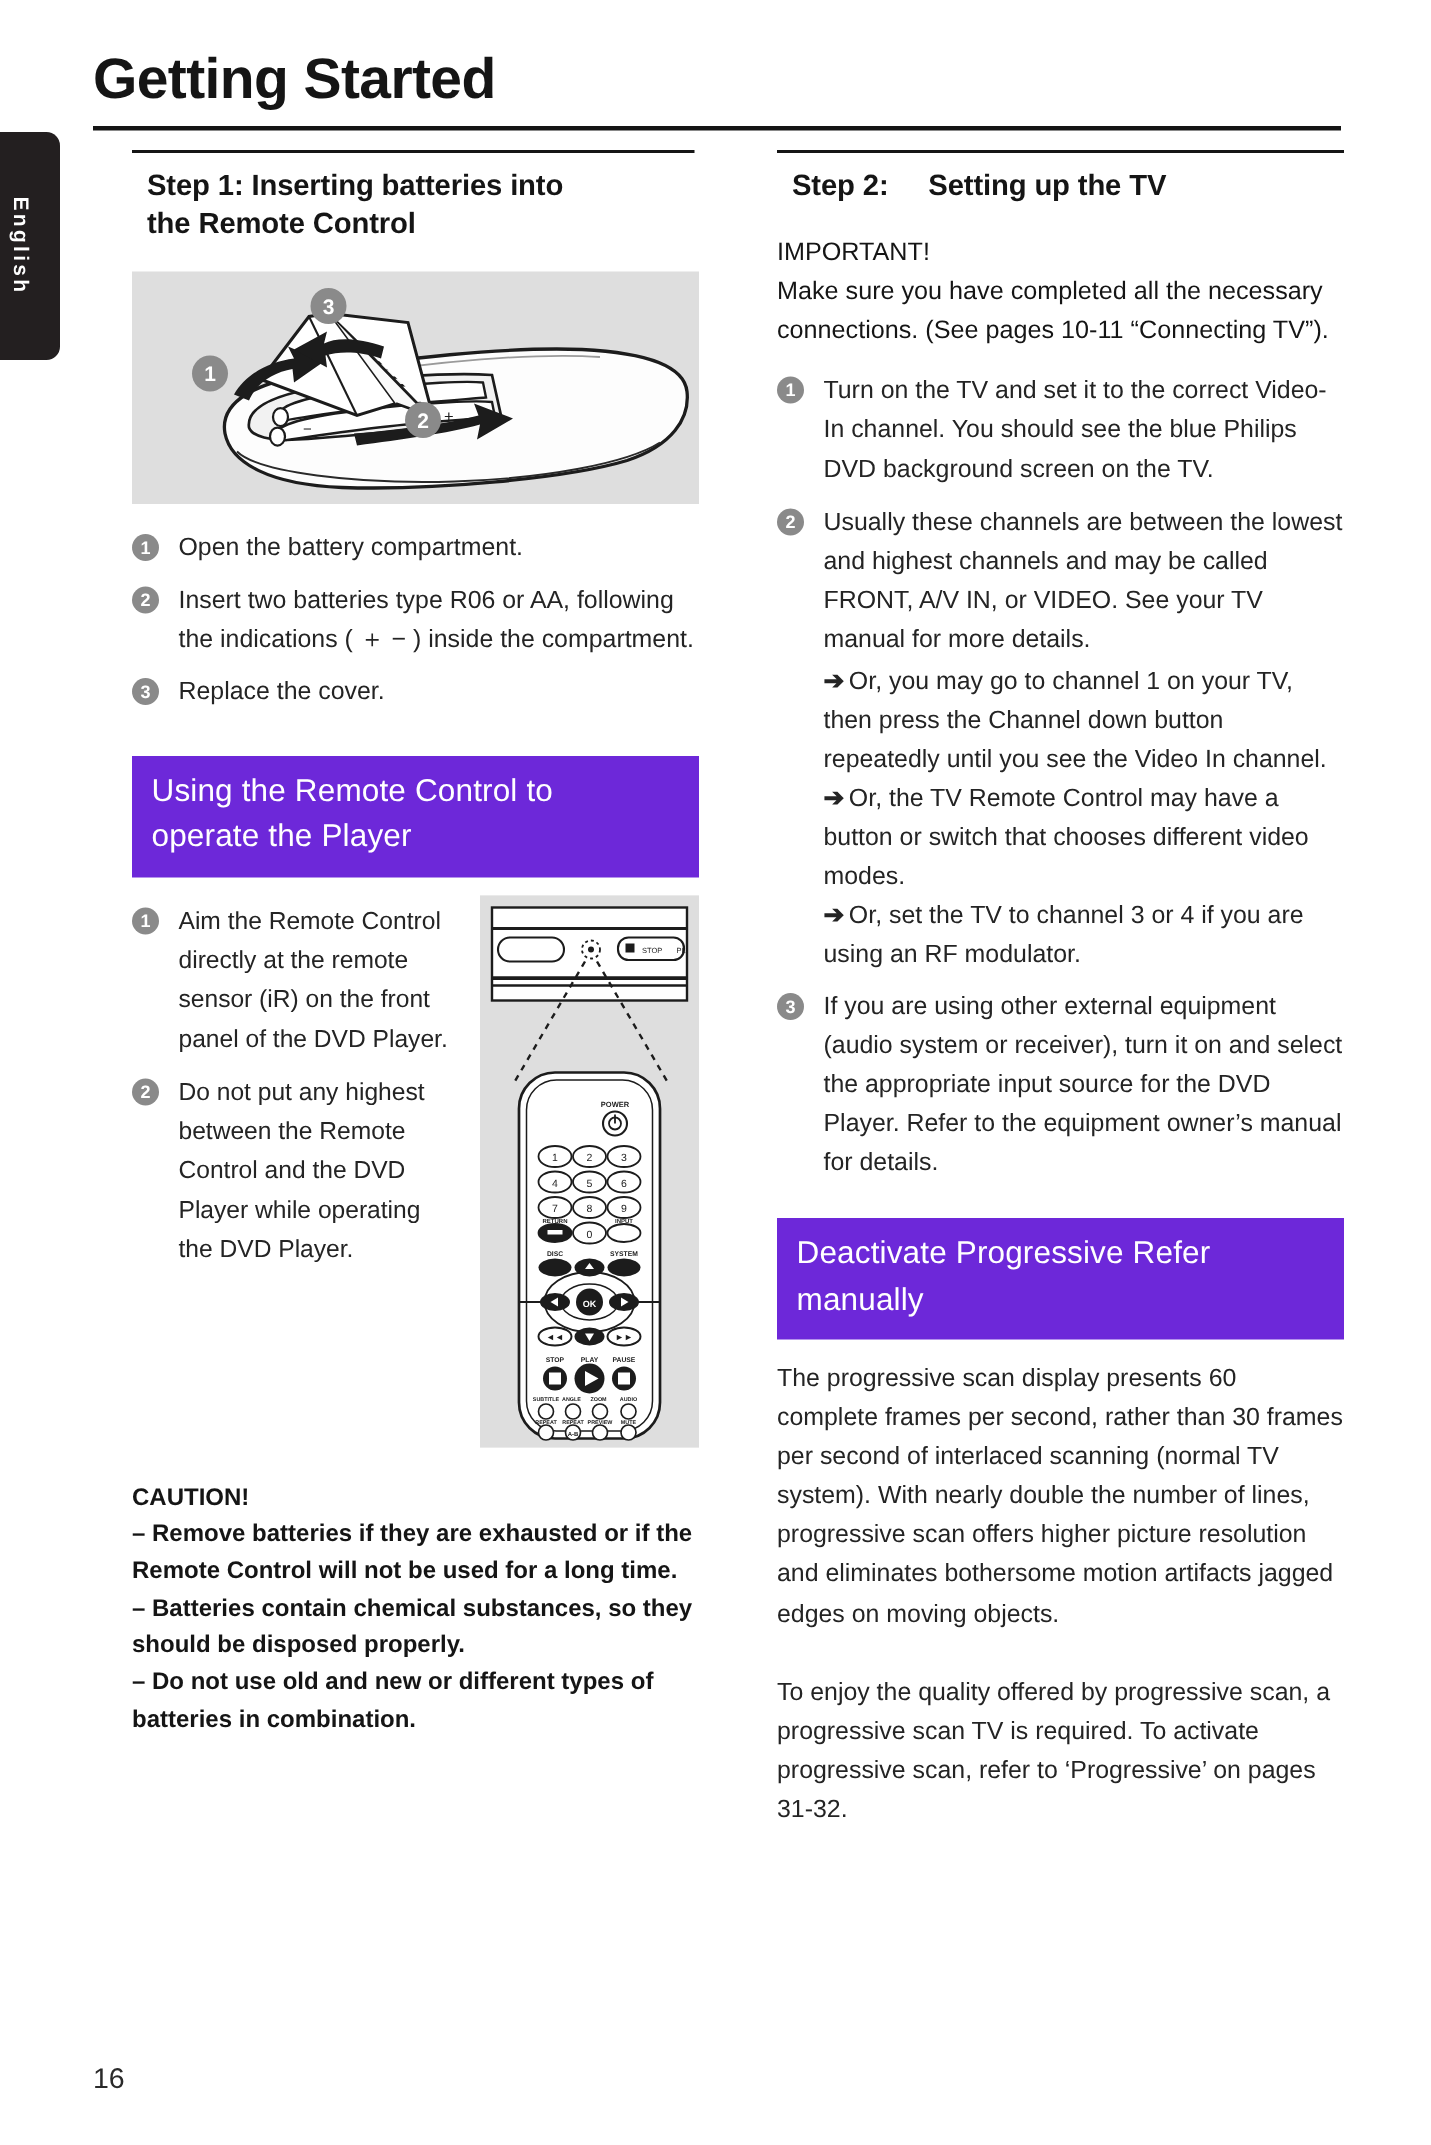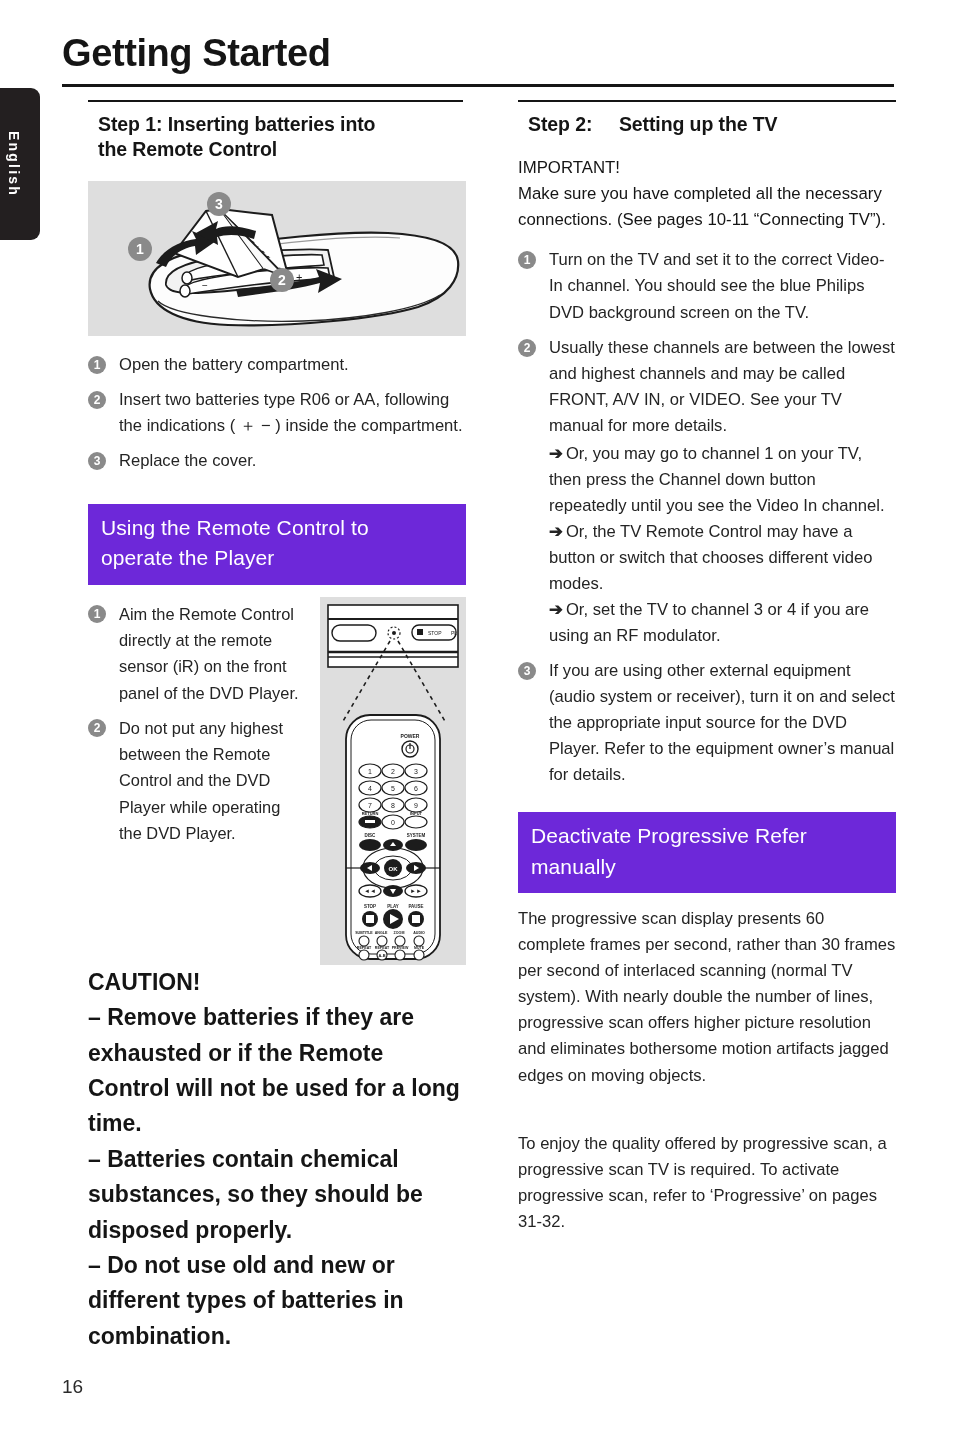--- a/index.html
+++ b/index.html
@@ -155,21 +155,22 @@
   .fig-remote {
     width: 146px;
     background: #dedede;
     padding: 0;
     flex: none;
   }
   .fig-remote svg { display: block; }
 
   
   .caution {
-    font-size: 23px;
+    margin-top: 22px;
+    font-size: 16px;
     font-weight: 700;
     line-height: 1.54;
     color: #151515;
   }
   .caution .c-title { display: block; }
   .caution p { margin: 0; }
 
   
   .important {
     margin-top: 18px;
@@ -192,21 +193,21 @@
     padding-right: 3px;
     color: #242424;
   }
 
   .bodytext {
     margin-top: 13px;
     font-size: 16.6px;
     line-height: 1.57;
     color: #242424;
   }
-  .bodytext.gap { margin-top: 42px; }
+  .bodytext.gap { margin-top: 26px; }
 
   
   .page-num {
     position: absolute;
     left: 62px;
     top: 1376px;
     font-size: 19px;
     color: #2a2a2a;
   }
 </style>

